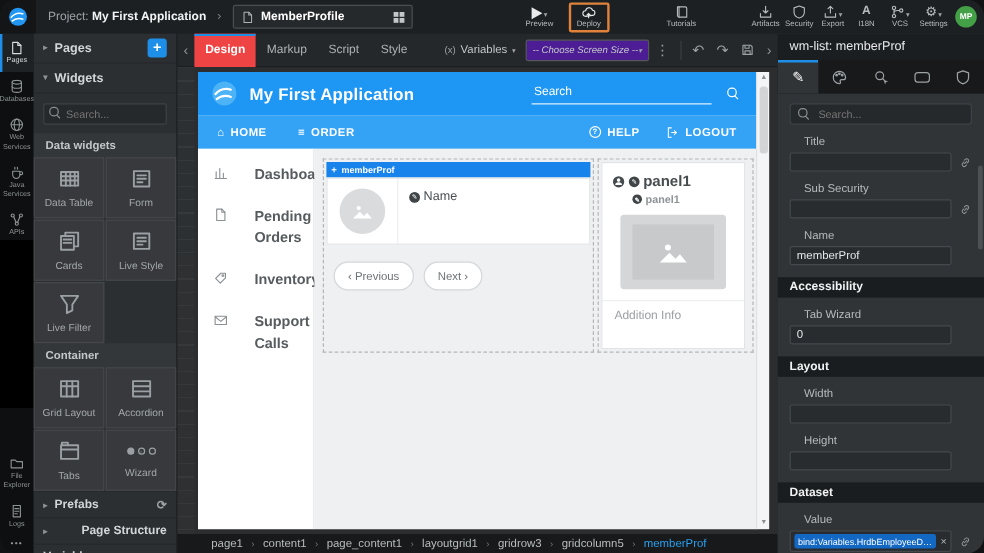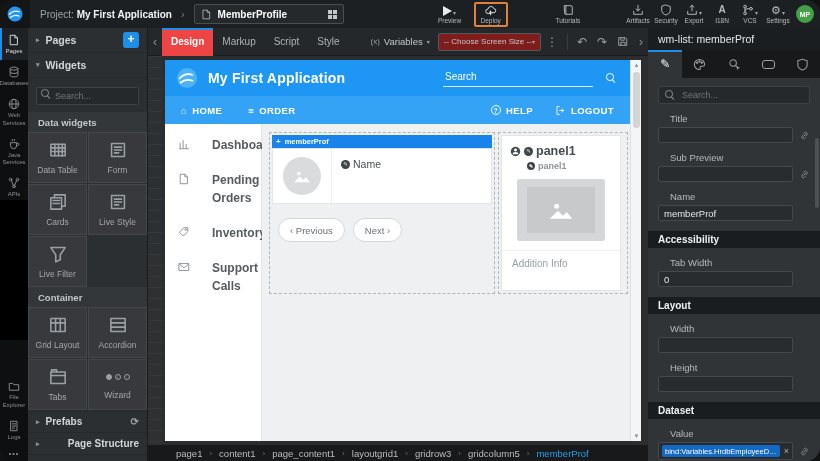--- a/index.html
+++ b/index.html
@@ -28,21 +28,21 @@
   .mag::before{content:'';position:absolute;width:5.5px;height:5.5px;border:1.3px solid currentColor;border-radius:50%;left:0;top:0;}
   .mag::after{content:'';position:absolute;width:1.4px;height:4px;background:currentColor;left:6.6px;top:5.6px;transform:rotate(-45deg);}
 
   
   #toolbar2{position:absolute;left:148px;top:28px;width:500px;height:28px;background:#24282b;display:flex;align-items:center;border-bottom:1px solid #1a1d1f;}
   .collapse{color:#8e9396;font-size:12px;padding:0 5px;}
   .dtab{height:28px;display:flex;align-items:center;padding:0 9px;font-size:10px;color:#aeb2b4;}
   .dtab.active{background:#ef4444;color:#fff;box-shadow:inset 0 2px 0 #1e8fe8;font-weight:bold;}
   .vars{display:flex;gap:4px;font-size:9.5px;color:#c3c7c9;align-items:center;margin-left:22px;white-space:nowrap;}
   .vars .vglyph{font-size:8px;color:#9da2a5;}
-  .scr-select{width:104px;height:18px;border:1px solid #54585b;border-radius:2px;background:#7f1d1d;color:#c3c7c9;font-size:8px;display:flex;align-items:center;padding:0 5px;margin-left:8px;white-space:nowrap;}
+  .scr-select{width:104px;height:18px;border:1px solid #54585b;border-radius:2px;background:#4c1d95;color:#c3c7c9;font-size:8px;display:flex;align-items:center;padding:0 5px;margin-left:8px;white-space:nowrap;font-style:italic;}
   .scr-select .chev{margin-left:auto;}
   .tb2-ico{color:#9da2a5;font-size:12px;padding:0 5px;line-height:1;}
   .tb2-div{width:1px;height:16px;background:#3a3e41;margin:0 4px;}
 
   
   #rail{position:absolute;left:0;top:28px;width:28px;height:433px;background:#0d0f10;}
   .rail-item{display:flex;flex-direction:column;align-items:center;padding:6px 0 5px;gap:2px;color:#8d9294;font-size:6px;text-align:center;line-height:1.2;}
   .rail-item.active{background:#1e2225;box-shadow:inset 2px 0 0 #1e8fe8;color:#d8dcde;}
   .rail-black{position:absolute;top:172px;height:140px;left:0;width:28px;background:#000;}
   .rail-bottom{position:absolute;bottom:4px;left:0;width:28px;}
@@ -709,34 +709,34 @@
         <span class="mag"></span>
         <input placeholder="Search..." style="">
       </div>
       <div class="p-label">Title</div>
       <div class="p-row">
         <input class="p-input" value="" style="">
         <svg class="ico link-ico" width="11" height="11">
             <use href="#i-link"></use>
           </svg>
       </div>
-      <div class="p-label">Sub Preview</div>
+      <div class="p-label">Sub Security</div>
       <div class="p-row">
         <input class="p-input" value="" style="">
         <svg class="ico link-ico" width="11" height="11">
             <use href="#i-link"></use>
           </svg>
       </div>
       <div class="p-label">Name</div>
       <div class="p-row">
         <input class="p-input" value="memberProf" style="">
         <span class="spacer11"></span>
       </div>
       <div class="p-band">Accessibility</div>
-      <div class="p-label">Tab Width</div>
+      <div class="p-label">Tab Wizard</div>
       <div class="p-row">
         <input class="p-input" value="0" style="">
         <span class="spacer11"></span>
       </div>
       <div class="p-band">Layout</div>
       <div class="p-label">Width</div>
       <div class="p-row">
         <input class="p-input" value="" style="">
         <span class="spacer11"></span>
       </div>

